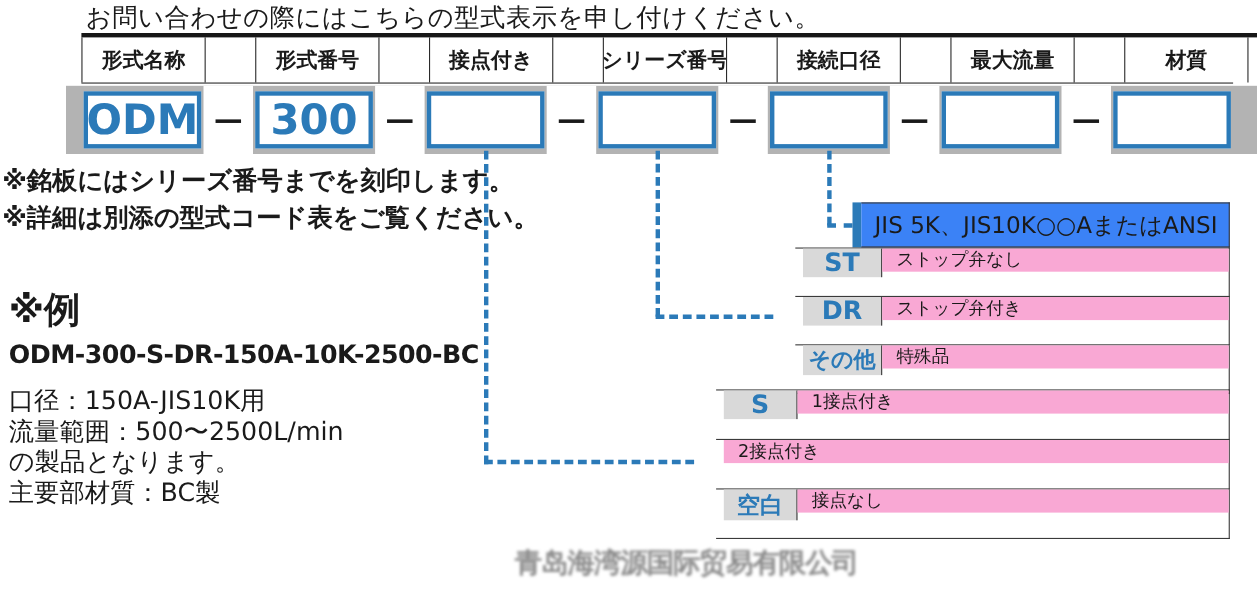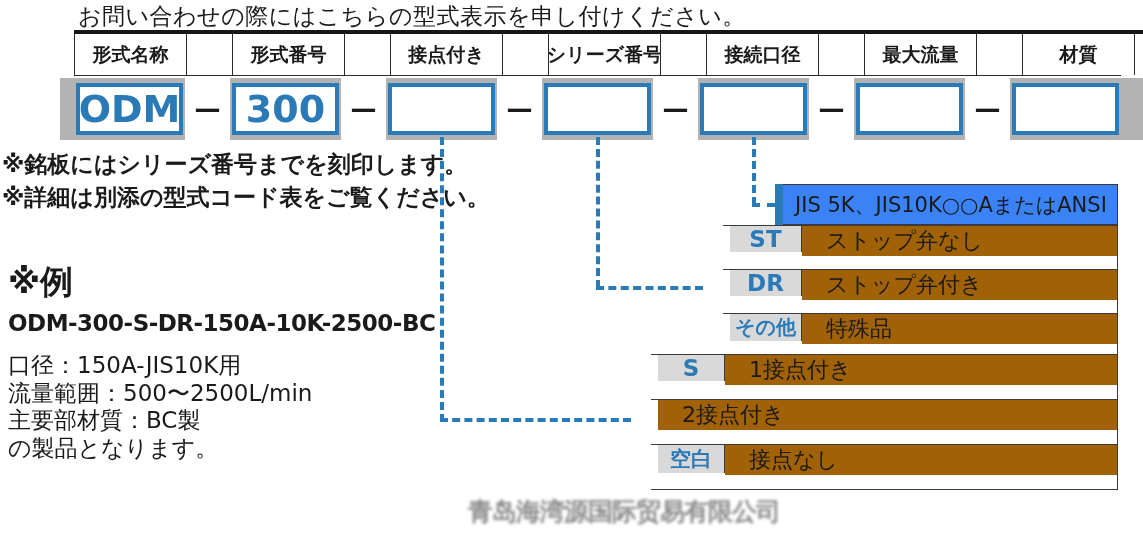--- a/index.html
+++ b/index.html
@@ -39,21 +39,21 @@
   .tbl-contact{left:631px;top:354px;width:487px;}
   .trow{display:flex;align-items:flex-start;border-bottom:1.5px solid #3a3a3a;border-right:1.5px solid #3a3a3a;margin-left:20px;}
   .trow:first-child{border-top:1.5px solid #3a3a3a;}
   .trow{height:43px;}
   .tbl-contact .trow{height:44px;}
   .tbl .bluebar{flex:0 0 7px;}
   .ccode{background:#d9d9d9;display:flex;align-items:center;justify-content:center;
         color:#2b7ab8;font-weight:bold;font-size:23px;border-right:1.5px solid #3a3a3a;white-space:nowrap;overflow:hidden;}
   .tbl-series .ccode{flex:0 0 71px;}
   .tbl-contact .ccode{flex:0 0 66px;}
-  .cdesc{flex:1;background:#a16207;display:flex;align-items:center;font-size:22px;padding-left:24px;white-space:nowrap;overflow:hidden;}
+  .cdesc{flex:1;background:#f9a8d4;display:flex;align-items:center;font-size:16px;padding-left:13px;white-space:nowrap;overflow:hidden;}
   
   .note{position:absolute;left:2px;font-size:23px;font-weight:bold;white-space:nowrap;}
   .ex-head{position:absolute;left:8px;top:260px;font-size:33px;font-weight:bold;}
   .ex-model{position:absolute;left:8px;top:310px;font-size:23px;font-weight:bold;letter-spacing:-.5px;white-space:nowrap;}
   .ex-lines{position:absolute;left:8px;top:352px;font-size:23px;line-height:27.5px;white-space:nowrap;}
   
   .watermark{position:absolute;left:468px;top:495px;font-size:25px;font-weight:bold;color:#8b8b8b;
         filter:blur(1.4px);letter-spacing:-1px;white-space:nowrap;}
 </style>
 </head>
@@ -160,19 +160,19 @@
   </div>
 
   <div class="note" style="top:182px;">※詳細は別添の型式コード表をご覧ください。</div>
   <div class="note" style="top:149px;">※銘板にはシリーズ番号までを刻印します。</div>
 
   <div class="ex-head">※例</div>
   <div class="ex-model">ODM-300-S-DR-150A-10K-2500-BC</div>
   <div class="ex-lines">
     <div>口径：150A-JIS10K用</div>
     <div>流量範囲：500〜2500L/min</div>
+    <div>の製品となります。</div>
     <div>主要部材質：BC製</div>
-    <div>の製品となります。</div>
   </div>
 
   <div class="watermark">青岛海湾源国际贸易有限公司</div>
 
 </div>
 
 </body></html>

